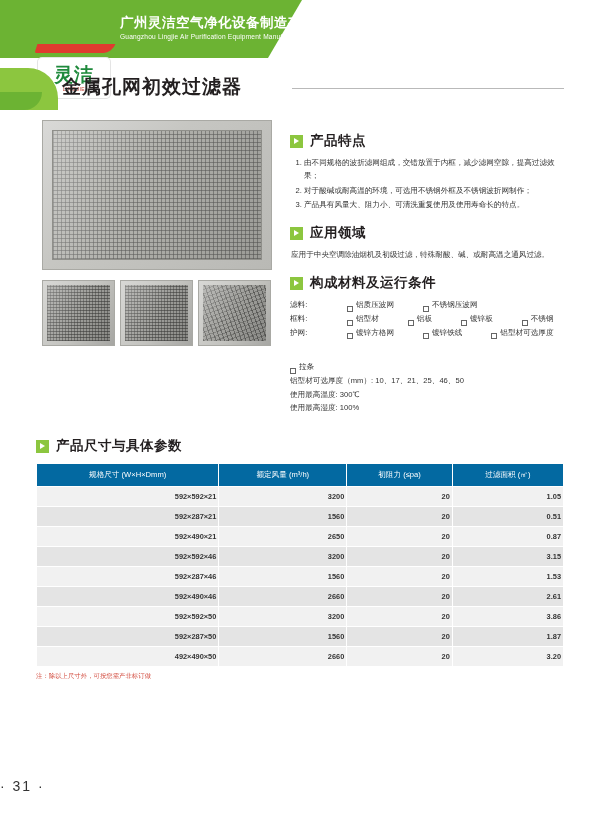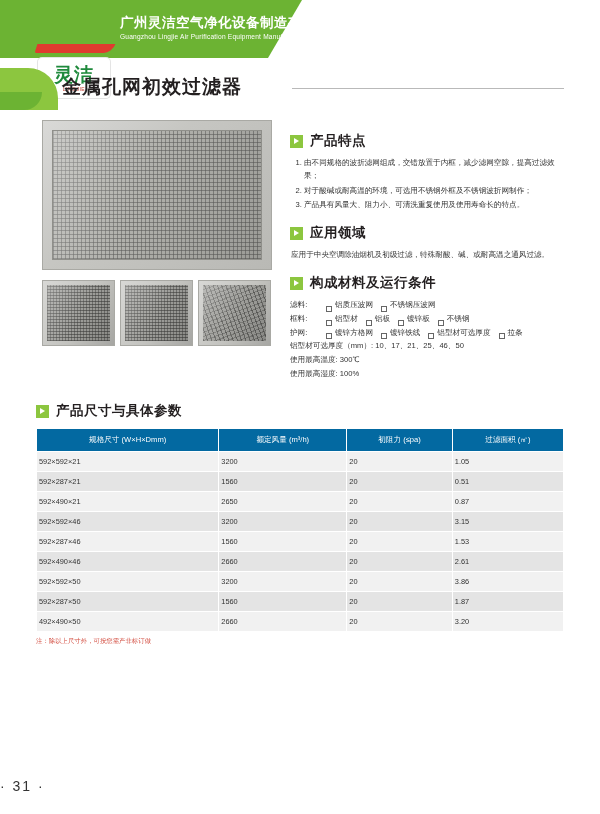--- a/index.html
+++ b/index.html
@@ -235,20 +235,21 @@
   .sec-body li{ margin-bottom:1px; }
 
   
   .spec-line{
     font-size:7.6px;
     line-height:1.8;
     color:#333333;
     display:flex;
     flex-wrap:wrap;
     align-items:center;
+    gap:21px;
   }
   .spec-label{ width:36px; flex:0 0 auto; }
   .chk{
     display:inline-flex;
     align-items:flex-end;
     margin-right:8px;
   }
   .chk .box{
     width:6px; height:6px;
     border:1px solid #666;
@@ -273,23 +274,24 @@
     background:#0369a1;
     color:#ffffff;
     font-weight:normal;
     font-size:7.6px;
     padding:6px 2px;
     border:1px solid #ffffff;
     text-align:center;
   }
   tbody td{
     padding:5px 2px;
-    text-align:left;
+    text-align:right;
     border:1px solid #ffffff;
     color:#333333;
+    font-weight:bold;
   }
   tbody tr:nth-child(odd) td{ background:#f1f1f1; }
   tbody tr:nth-child(even) td{ background:#e4e4e4; }
   .note{
     font-size:6.4px;
     color:#d24a3d;
     margin-top:5px;
   }
 
   

